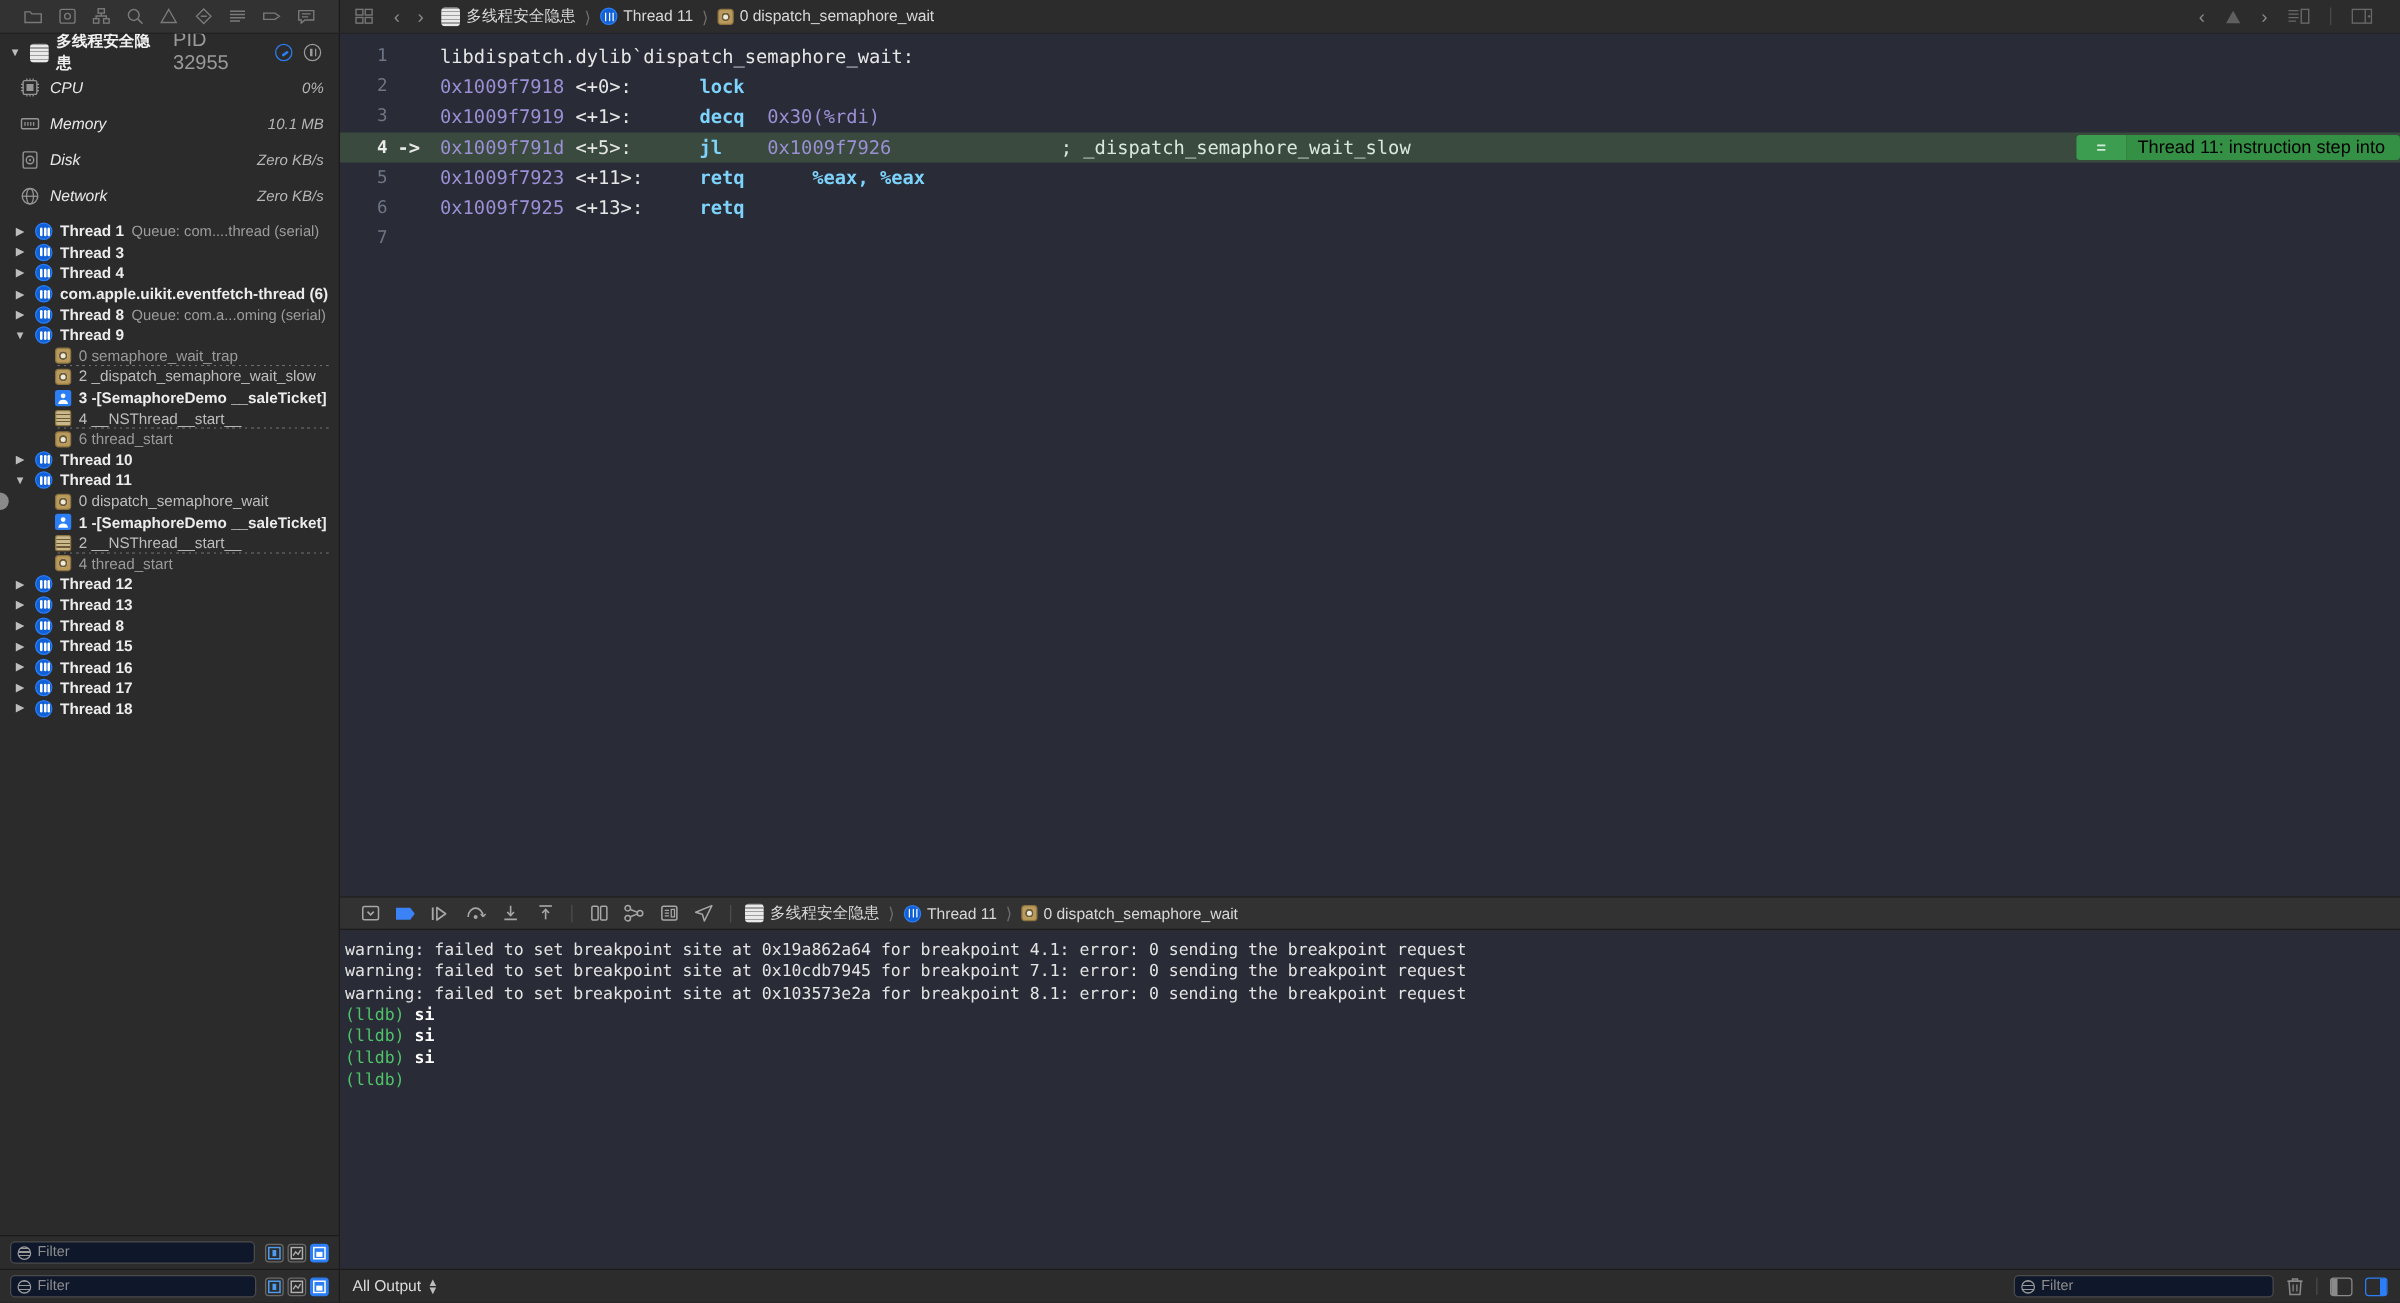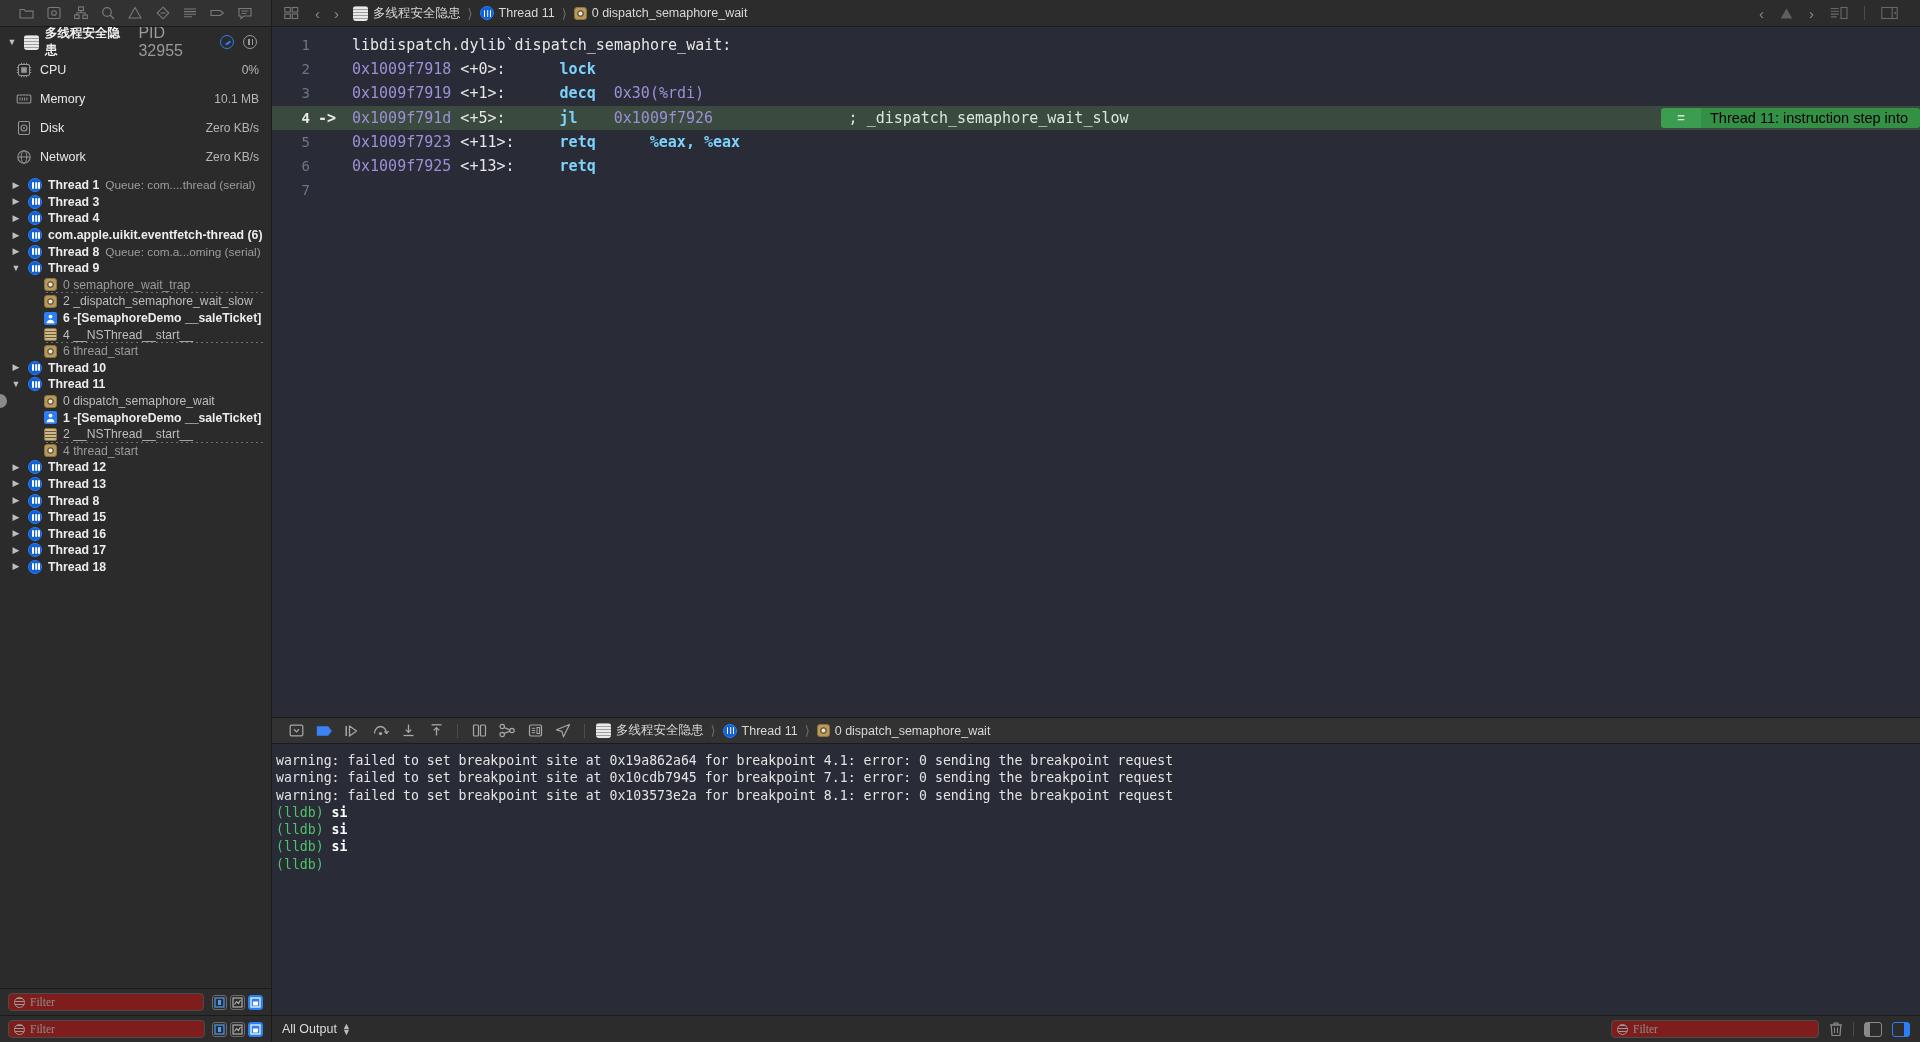--- a/index.html
+++ b/index.html
@@ -128,21 +128,21 @@
     width:14px;height:14px;border-radius:50%;border:1.5px solid #9a9a9a;position:relative;
   }
   .pause-ic::before,.pause-ic::after{
     content:'';position:absolute;top:3px;width:1.5px;height:6px;background:#9a9a9a;
   }
   .pause-ic::before{left:4px;} .pause-ic::after{left:7.5px;}
 
   .gauge-row {
     display:flex; align-items:center; gap:8px;
     padding: 0 12px 0 16px; height: 29px;
-    font-size: 12.5px; color:#e0e0e0;
+    font-size: 12.5px; color:#e0e0e0;font-style:italic;
   }
   .gauge-row .g-label{ color:#e8e8e8; }
   .gauge-row .g-val{ margin-left:auto; color:#b6b6b6; font-size:12px;}
   .gicon{ width:16px;height:16px;flex:0 0 16px; opacity:.8; }
 
   .thread-row {
     display:flex; align-items:center; gap:6px;
     padding: 0 8px 0 10px; height: 16.6px;
     font-size: 12.5px; white-space: nowrap; overflow:hidden;
   }
@@ -169,23 +169,23 @@
   }
 
   
   .nav-filter {
     height: 27px; flex:0 0 27px;
     background:#2c2c2c; border-top:1px solid #1b1b1b;
     display:flex; align-items:center; padding: 0 8px; gap:8px;
   }
   .filter-field{
     flex:1; height:18px; border-radius:4px;
-    background:#7f1d1d; border:1px solid #4b4b4b;
+    background:#0f172a; border:1px solid #4b4b4b;
     display:flex; align-items:center; gap:5px; padding: 0 5px;
-    font-size:11.5px; color:#8d8d8d;font-family:Liberation Serif, serif;
+    font-size:11.5px; color:#8d8d8d;
   }
   .mini-circ{
     width:11px;height:11px;border-radius:50%;border:1.2px solid #9a9a9a;flex:0 0 11px;
     background-image: repeating-linear-gradient(0deg,transparent 0 2px,#9a9a9a 2px 3px);
     background-size: 100% 100%; background-position: center;
   }
   .seg-btns{ display:flex; align-items:center; gap:3px; }
   .seg {
     width:15px;height:15px;border-radius:3px;border:1px solid #6a6a6a;
     display:flex;align-items:center;justify-content:center;
@@ -519,21 +519,21 @@
               </span>
               <span class="f-text">2 _dispatch_semaphore_wait_slow</span>
             </div>
             <div class="frame-row bold">
               <span class="chip chip-user">
                 <svg width="11" height="11" viewBox="0 0 11 11">
                   <circle cx="5.5" cy="3.6" r="1.9" fill="#fff"></circle>
                   <path d="M1.6 10.2c0-2.2 1.8-3.4 3.9-3.4s3.9 1.2 3.9 3.4z" fill="#fff"></path>
                 </svg>
               </span>
-              <span class="f-text">6 -[SemaphoreDemo __saleTicket]</span>
+              <span class="f-text">3 -[SemaphoreDemo __saleTicket]</span>
             </div>
             <div class="frame-row semi dashed">
               <span class="chip chip-list"></span>
               <span class="f-text">4 __NSThread__start__</span>
             </div>
             <div class="frame-row">
               <span class="chip chip-frame">
                 <span class="gear"></span>
               </span>
               <span class="f-text">6 thread_start</span>

